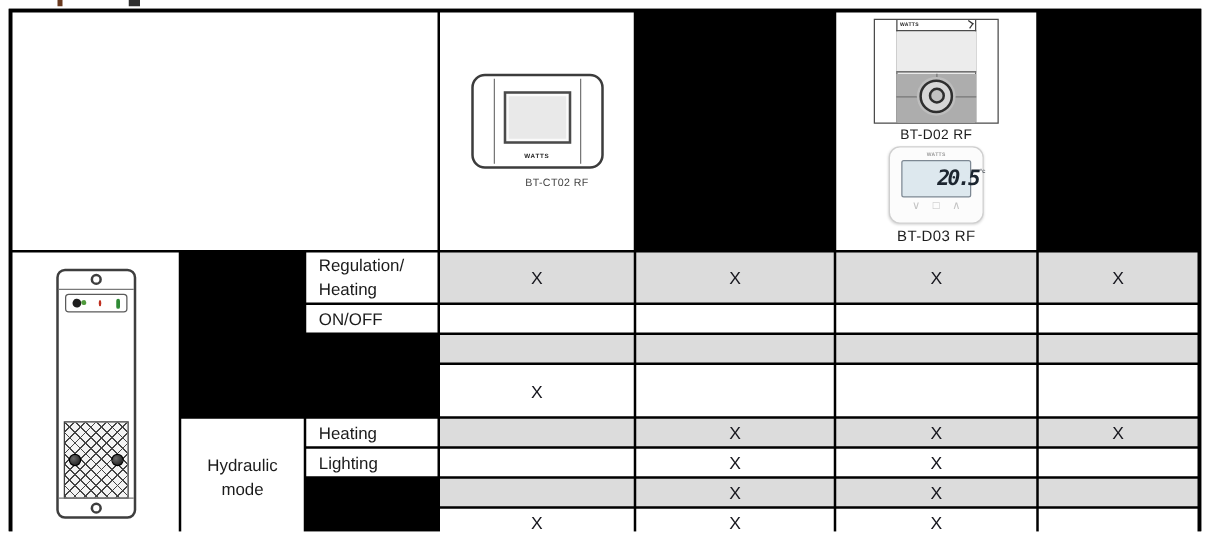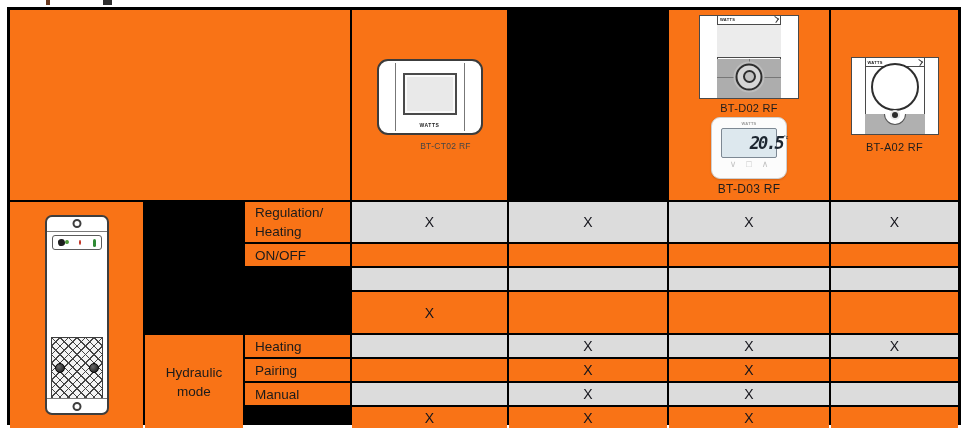--- a/index.html
+++ b/index.html
@@ -11,21 +11,21 @@
   .frag { position:absolute; top:0; background:#3a2a22; }
   .frag.f1 { left:46px; width:4px; height:5px; background:#6a3a20; }
   .frag.f2 { left:103px; width:9px; height:5px; background:#2f2f2f; }
 
   
   .tbl { position:absolute; left:7px; top:7px; width:954px; height:418px;
          background:#000; border:2px solid #000; padding:1px;
          display:grid; gap:2px;
          grid-template-columns:133px 98px 105px 155px 158px 160px 127px;
          grid-template-rows:190px 40px 22px 22px 41px 22px 22px 22px 21px; }
-  .cell { background:#f97316; position:relative; }
+  .cell { background:#ffffff; position:relative; }
   .cell.shaded { background:#dcdcdc; }
   .hdr { display:flex; flex-direction:column; align-items:center; justify-content:center; gap:6px; }
   .labelcell { display:flex; align-items:center; padding-left:10px;
                font-size:13.5px; color:#1b1b1b; white-space:pre-line; line-height:19px; }
   .seccell { display:flex; align-items:center; justify-content:center; text-align:center;
              font-size:13.5px; color:#1b1b1b; white-space:pre-line; line-height:19px; }
   .mark { display:flex; align-items:center; justify-content:center;
           font-size:14px; color:#16161d; }
 
   .devlabel { font-size:11px; color:#1d1d1d; letter-spacing:0.3px; }
@@ -170,38 +170,20 @@
         </div>
         <div class="d03-btns">
           <span>∨</span>
           <span>□</span>
           <span>∧</span>
         </div>
       </div>
       <div class="devlabel" style="font-size:12px;">BT-D03 RF</div>
     </div>
 
-    <div class="cell hdr" style="grid-column:7; grid-row:1;">
-      <div class="a02">
-        <div class="wing l"></div>
-        <div class="wing r"></div>
-        <div class="a02core">
-          <div class="dptop">
-            <span class="brand-tiny">WATTS</span>
-            <span class="ant"></span>
-          </div>
-          <div class="a02circle"></div>
-          <div class="a02dot"></div>
-          <div class="a02strip">
-            <div class="a02notch"></div>
-          </div>
-        </div>
-      </div>
-      <div class="devlabel">BT-A02 RF</div>
-    </div>
 
     <div class="cell rcvcell" style="grid-column:1; grid-row:2/10;">
       <div class="rcv">
         <div class="rcv-hole top"></div>
         <div class="rcv-sep s1"></div>
         <div class="rcv-panel">
           <span class="rcv-pair"></span>
           <span class="rcv-led red"></span>
           <span class="rcv-led green"></span>
         </div>
@@ -214,22 +196,21 @@
       </div>
     </div>
 
     <div class="cell seccell" style="grid-column:2; grid-row:6/10;">Hydraulic
 mode</div>
 
     <div class="cell labelcell" style="grid-column:3; grid-row:2;">Regulation/
 Heating</div>
     <div class="cell labelcell" style="grid-column:3; grid-row:3;">ON/OFF</div>
     <div class="cell labelcell" style="grid-column:3; grid-row:6;">Heating</div>
-    <div class="cell labelcell" style="grid-column:3; grid-row:7;">Pairing</div>
-    <div class="cell labelcell" style="grid-column:3; grid-row:8;">Manual</div>
+    <div class="cell labelcell" style="grid-column:3; grid-row:7;">Lighting</div>
 
     <div class="cell mark shaded" style="grid-column:4; grid-row:2;">X</div>
     <div class="cell mark shaded" style="grid-column:5; grid-row:2;">X</div>
     <div class="cell mark shaded" style="grid-column:6; grid-row:2;">X</div>
     <div class="cell mark shaded" style="grid-column:7; grid-row:2;">X</div>
 
     <div class="cell mark" style="grid-column:4; grid-row:3;"></div>
     <div class="cell mark" style="grid-column:5; grid-row:3;"></div>
     <div class="cell mark" style="grid-column:6; grid-row:3;"></div>
     <div class="cell mark" style="grid-column:7; grid-row:3;"></div>

